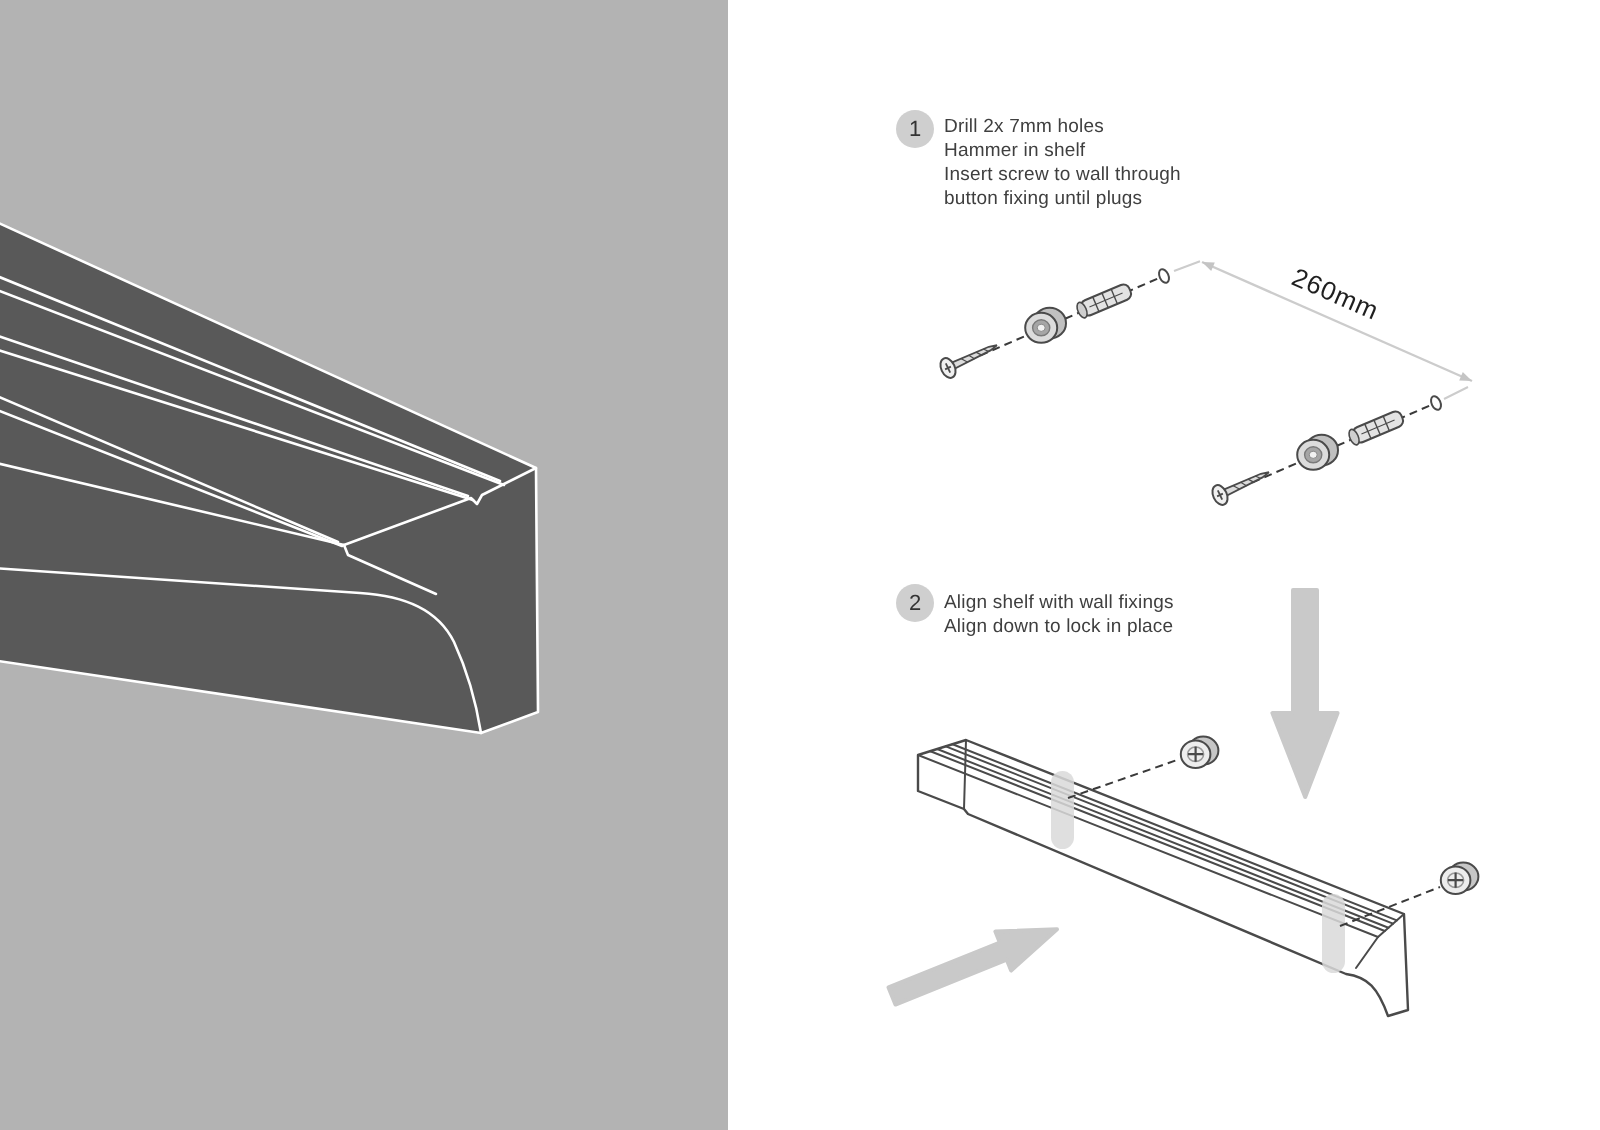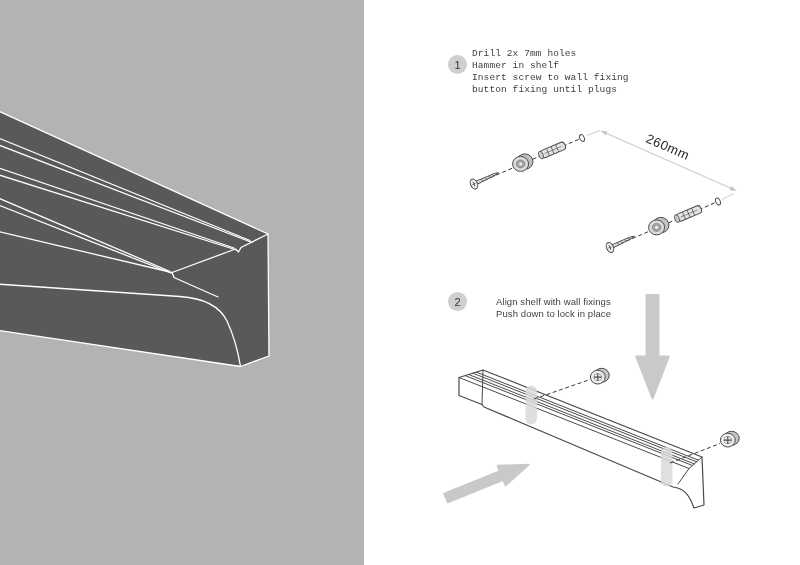--- a/index.html
+++ b/index.html
@@ -53,24 +53,24 @@
 
           <path d="M -4,284 L 180,296.5 C 203,298 219,305 227,321 C 233,334 238,351 240.5,366.5"></path>
         </g>
       </g>
     </svg>
   </div>
 
   <div class="step-badge" style="left:448px;top:55px;">
     <span>1</span>
   </div>
-  <div class="step-text" style="left:472px;top:48px;font-family:Liberation Mono, monospace;">
+  <div class="step-text" style="left:472px;top:58px;">
     <div>Drill 2x 7mm holes</div>
     <div>Hammer in shelf</div>
-    <div>Insert screw to wall fixing</div>
+    <div>Insert screw to wall through</div>
     <div>button fixing until plugs</div>
   </div>
 
   <svg class="diagram-svg" style="left:440px;top:105px;" width="330" height="165" viewBox="440 105 330 165">
     <defs>
 
       <g id="fixing-assembly">
         <line x1="478" y1="183" x2="583" y2="137.5" stroke="#3a3a3a" stroke-width="1" stroke-dasharray="4,2.6"></line>
 
         <g transform="translate(474,184) rotate(-25)">
@@ -112,23 +112,23 @@
       <line x1="601" y1="131" x2="736" y2="190.5" stroke="#cccccc" stroke-width="1.2"></line>
       <path d="M 601,131 L 605.6,135.5 L 607.4,131.3 Z" fill="#c4c4c4"></path>
       <path d="M 736,190.5 L 729.6,190.2 L 731.4,186 Z" fill="#c4c4c4"></path>
       <text class="dim-text" text-anchor="middle" transform="translate(666,151) rotate(23.6)">260mm</text>
     </g>
   </svg>
 
   <div class="step-badge" style="left:448px;top:292px;">
     <span>2</span>
   </div>
-  <div class="step-text" style="left:496px;top:296px;">
+  <div class="step-text" style="left:472px;top:296px;">
     <div>Align shelf with wall fixings</div>
-    <div>Push down to lock in place</div>
+    <div>Align down to lock in place</div>
   </div>
 
   <svg class="diagram-svg" style="left:430px;top:282px;" width="348" height="240" viewBox="430 282 348 240">
     <defs>
 
       <g id="button-with-screw">
         <ellipse cx="2.6" cy="-1.2" rx="7.6" ry="7" fill="#c6c6c6" stroke="#4a4a4a" stroke-width="1"></ellipse>
         <ellipse cx="-1.2" cy="0.6" rx="7.4" ry="6.9" fill="#ededed" stroke="#4a4a4a" stroke-width="1"></ellipse>
         <ellipse cx="-1.2" cy="0.6" rx="4" ry="3.6" fill="none" stroke="#9a9a9a" stroke-width="0.8"></ellipse>
         <path d="M -5,0.6 L 2.6,0.6 M -1.2,-3.2 L -1.2,4.4" stroke="#4a4a4a" stroke-width="1.1"></path>

